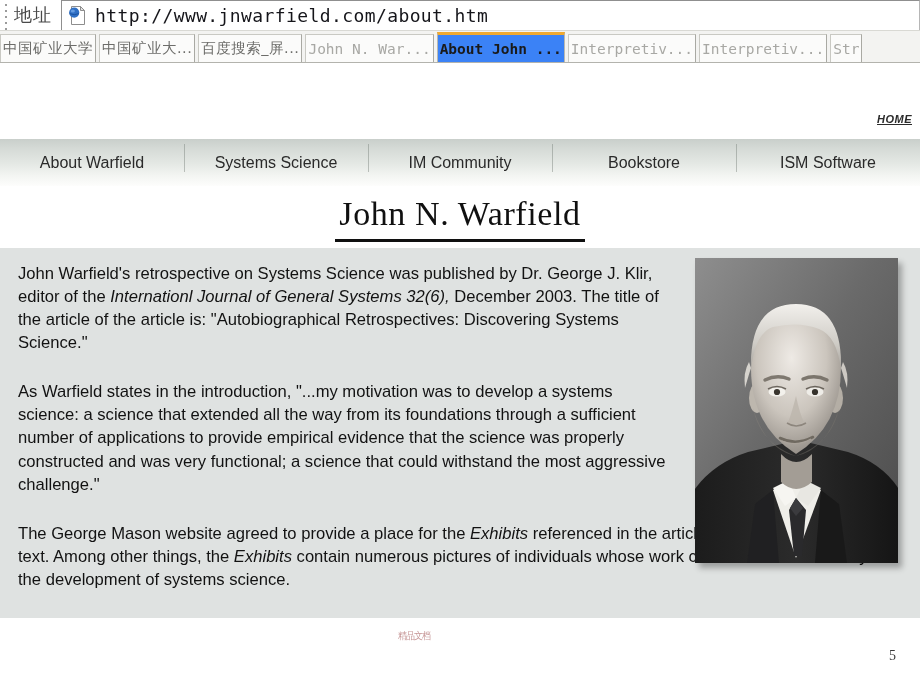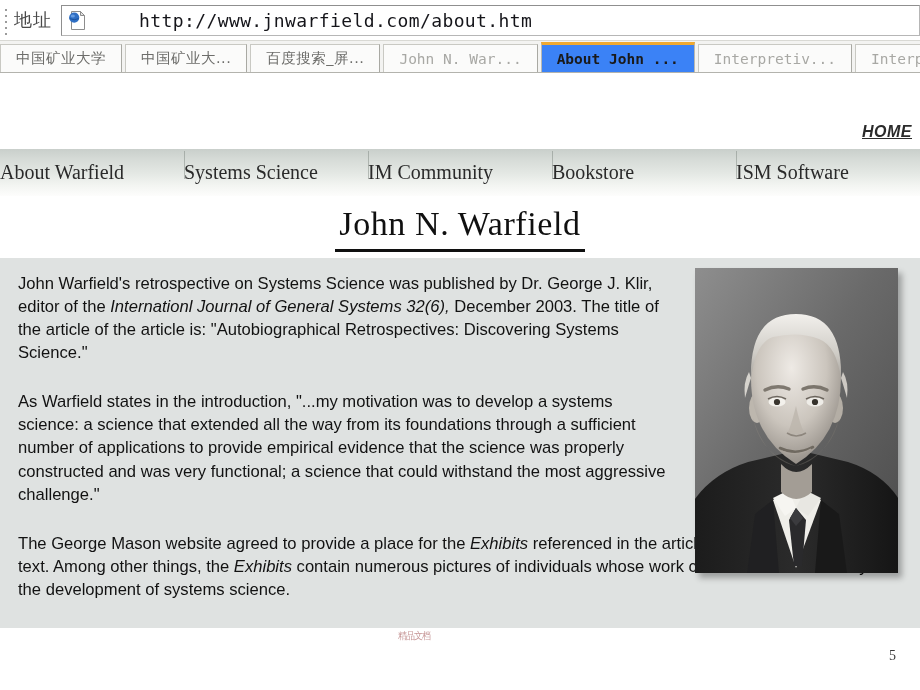--- a/index.html
+++ b/index.html
@@ -10,21 +10,21 @@
   body {
     width: 920px;
     height: 690px;
     overflow: hidden;
     font-family: "Liberation Sans", sans-serif;
     position: relative;
   }
 
   
   .addressbar {
-    height: 40px;
+    height: 30px;
     background: #ffffff;
     display: flex;
     align-items: center;
     padding-left: 2px;
     box-sizing: border-box;
     position: relative;
   }
   .grip {
     width: 9px;
     height: 30px;
@@ -48,21 +48,20 @@
     flex: 1;
     height: 31px;
     border: 1px solid #b6b6b6;
     border-top-color: #8f8f8f;
     border-left-color: #8f8f8f;
     background: #ffffff;
     display: flex;
     align-items: center;
     margin-right: 0px;
     box-sizing: border-box;
-    gap: 44px;
   }
   .page-icon {
     width: 21px;
     height: 21px;
     margin: 0 7px 0 5px;
     flex: none;
     position: relative;
   }
   .addr-url {
     font-family: "DejaVu Sans Mono", monospace;
@@ -90,21 +89,21 @@
     height: 1px;
     background: #d9d9d4;
   }
   .tab {
     height: 28px;
     margin-top: 4px;
     box-sizing: border-box;
     display: flex;
     align-items: center;
     justify-content: center;
-    padding: 0 15px;
+    padding: 0 2px;
     background: #fbfbfa;
     border: 1px solid #c9c9c3;
     border-bottom: none;
     border-right: 1px solid #a9a9a3;
     font-family: "DejaVu Sans Mono", monospace;
     font-size: 14.5px;
     color: #a8a8a4;
     white-space: nowrap;
     overflow: hidden;
     flex: none;
@@ -156,42 +155,42 @@
     letter-spacing: 0.2px;
     border-bottom: 3px solid #111111;
     padding-bottom: 2px;
     line-height: 1.06;
   }
   .home-link {
     position: absolute;
     right: 8px;
     top: 50px;
     font-family: "Liberation Sans", sans-serif;
-    font-size: 16px;
+    font-size: 11px;
     font-weight: bold;
     font-style: italic;
     color: #2b2b2b;
     text-decoration: underline;
     letter-spacing: 0.5px;
   }
 
   
   .navbar {
     height: 47px;
     background: linear-gradient(to bottom,
        #c9cfcb 0%, #d6dbd7 22%, #e4e8e4 52%, #f3f5f2 78%, #fdfdfc 100%);
     display: flex;
     align-items: center;
     position: relative;
   }
   .nav-item {
     flex: 1;
-    text-align: left;
-    font-family: Liberation Serif, serif;
-    font-size: 20px;
+    text-align: center;
+    font-family: Liberation Sans, sans-serif;
+    font-size: 16px;
     color: #2a2a2a;
     position: relative;
     white-space: nowrap;
   }
   .nav-item + .nav-item::before {
     content: "";
     position: absolute;
     left: 0;
     top: -10px;
     height: 28px;

